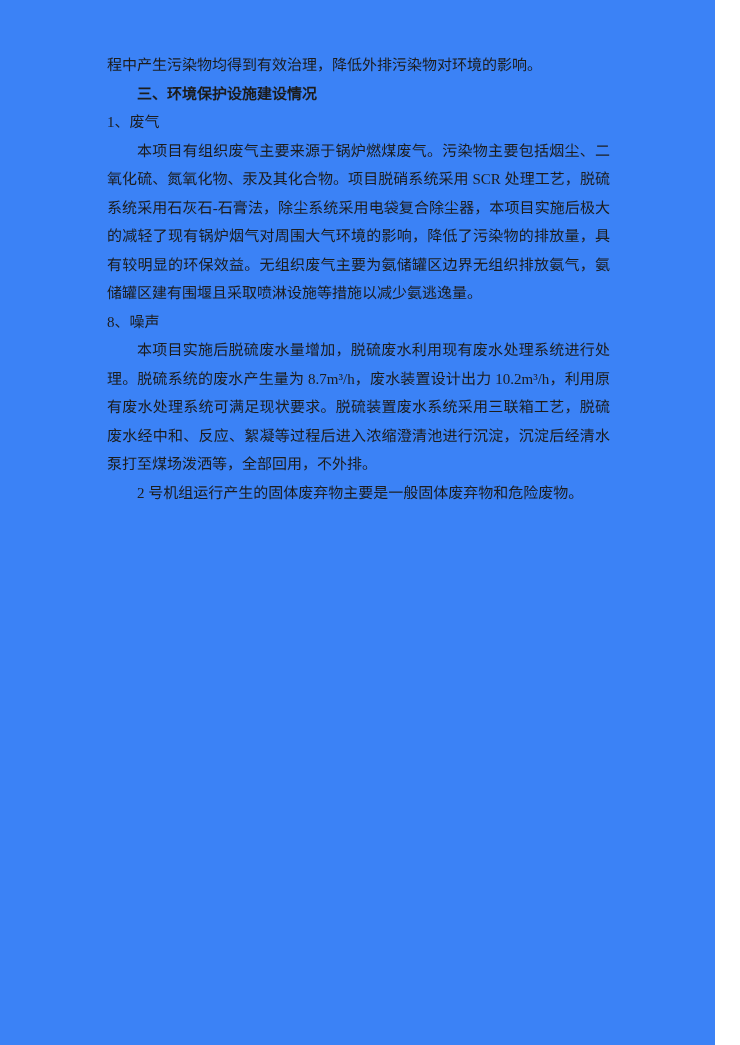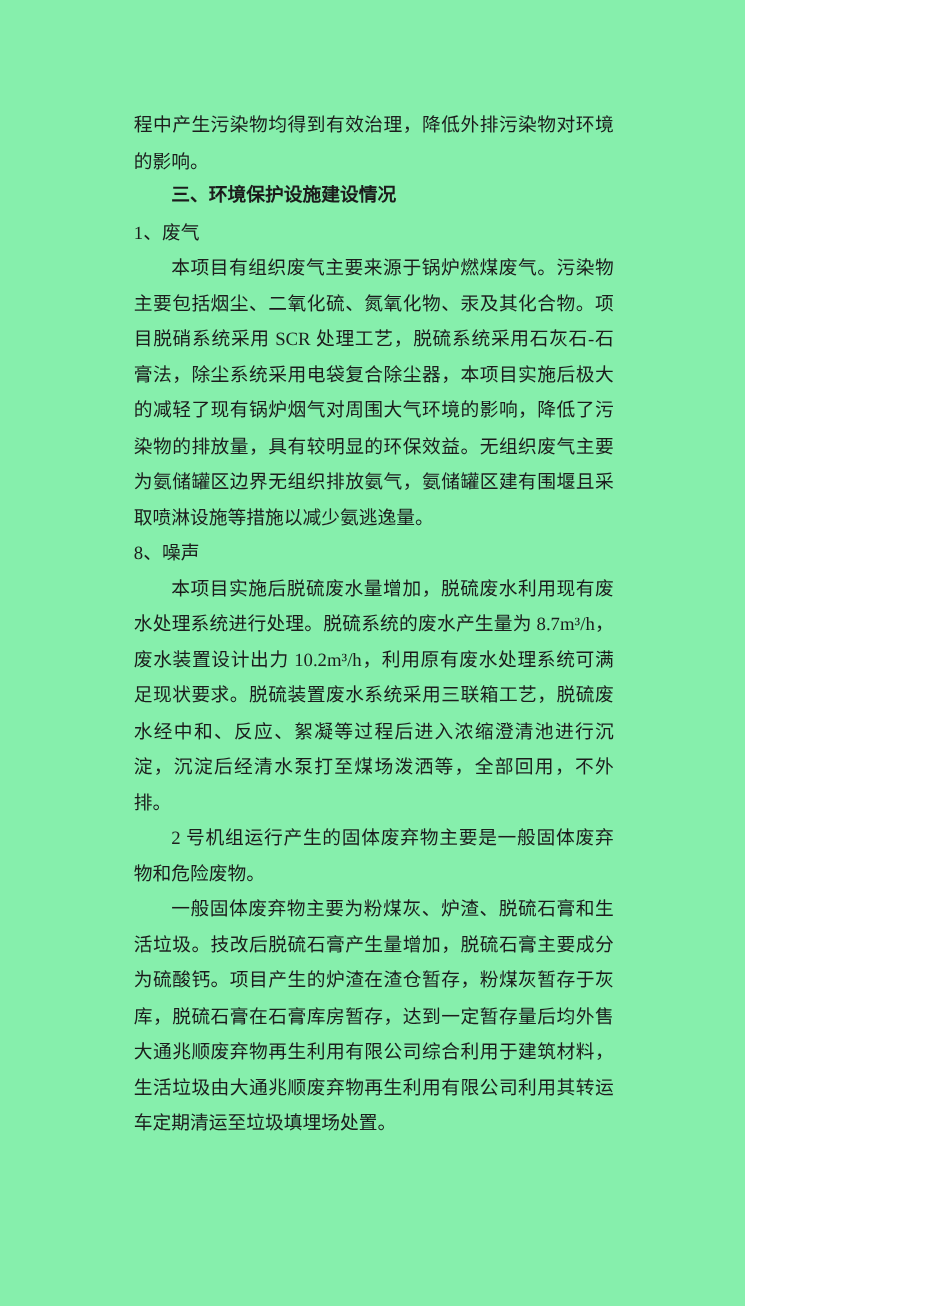--- a/index.html
+++ b/index.html
@@ -7,41 +7,41 @@
     padding: 0;
     background: #ffffff;
   }
   body {
     width: 740px;
     height: 1045px;
     overflow: hidden;
   }
   .page {
     box-sizing: border-box;
-    width: 596px;
+    width: 715px;
     height: 1045px;
-    background: #86efac;
-    padding: 87px 105px 0 107px;
+    background: #3b82f6;
+    padding: 51px 105px 0 107px;
     font-family: "Liberation Serif", "DejaVu Serif", serif;
     font-size: 15px;
     line-height: 28.5px;
     color: #1c1c1c;
     text-align: justify;
     text-justify: inter-ideograph;
   }
   .page p {
     margin: 0;
     padding: 0;
   }
   .indent {
     text-indent: 2em;
   }
   .heading {
     font-weight: bold;
-    font-family: Liberation Mono, monospace;
+    font-family: Liberation Serif, serif;
   }
 </style>
 </head>
 <body>
 
 <div class="page">
 
   <p class="line">程中产生污染物均得到有效治理，降低外排污染物对环境的影响。</p>
 
   <p class="heading indent">三、环境保护设施建设情况</p>
@@ -52,16 +52,15 @@
 
   <p>8、噪声</p>
 
 
 
   <p class="indent">本项目实施后脱硫废水量增加，脱硫废水利用现有废水处理系统进行处理。脱硫系统的废水产生量为 8.7m³/h，废水装置设计出力 10.2m³/h，利用原有废水处理系统可满足现状要求。脱硫装置废水系统采用三联箱工艺，脱硫废水经中和、反应、絮凝等过程后进入浓缩澄清池进行沉淀，沉淀后经清水泵打至煤场泼洒等，全部回用，不外排。</p>
 
 
   <p class="indent">2 号机组运行产生的固体废弃物主要是一般固体废弃物和危险废物。</p>
 
-  <p class="indent">一般固体废弃物主要为粉煤灰、炉渣、脱硫石膏和生活垃圾。技改后脱硫石膏产生量增加，脱硫石膏主要成分为硫酸钙。项目产生的炉渣在渣仓暂存，粉煤灰暂存于灰库，脱硫石膏在石膏库房暂存，达到一定暂存量后均外售大通兆顺废弃物再生利用有限公司综合利用于建筑材料，生活垃圾由大通兆顺废弃物再生利用有限公司利用其转运车定期清运至垃圾填埋场处置。</p>
 
 
 </div>
 
 </body></html>

